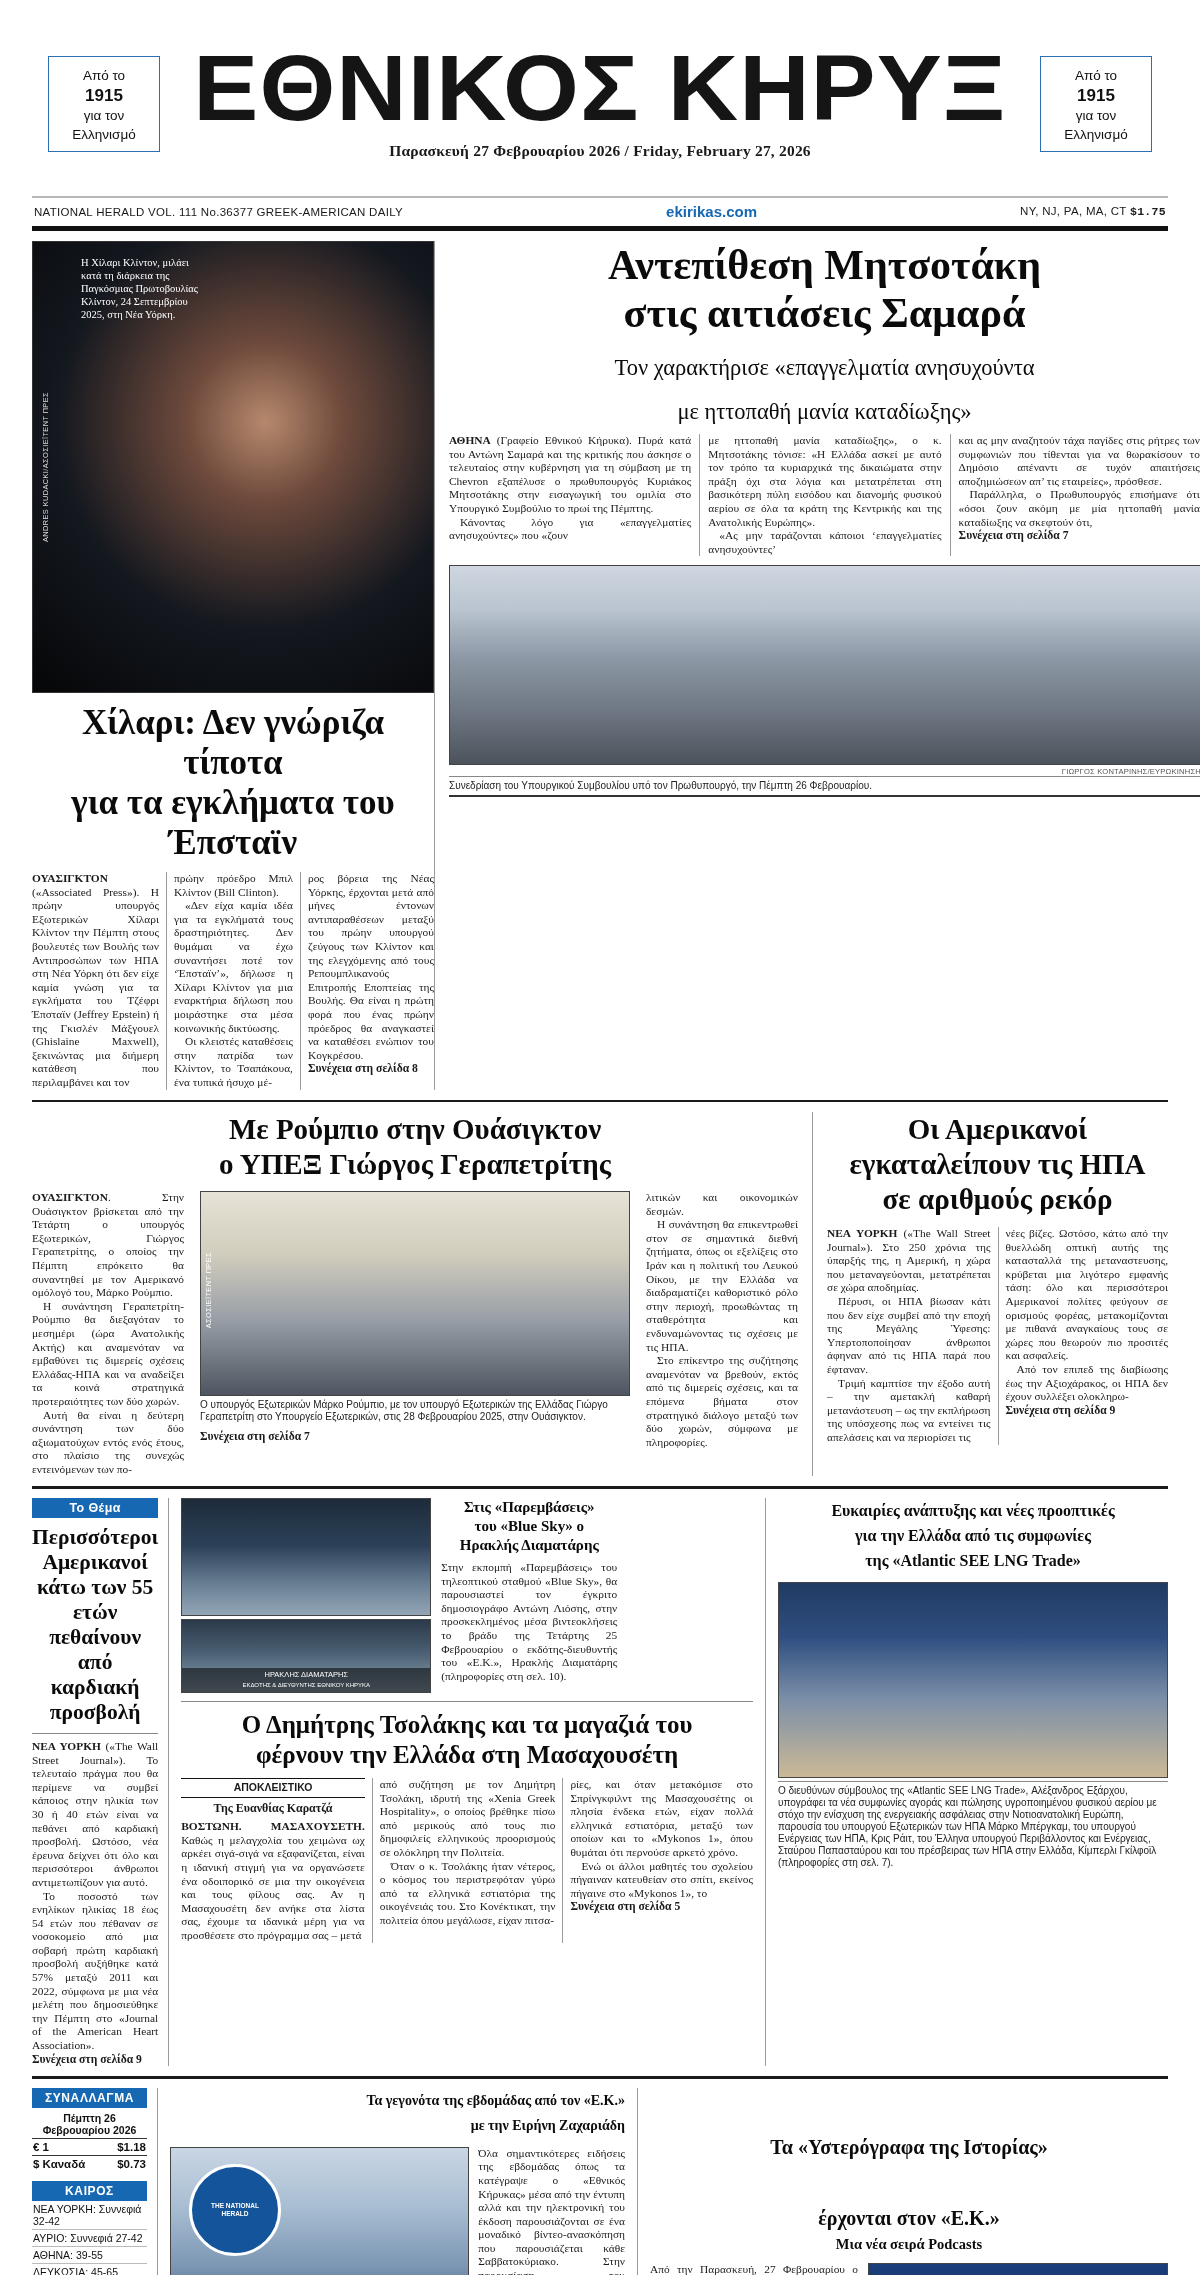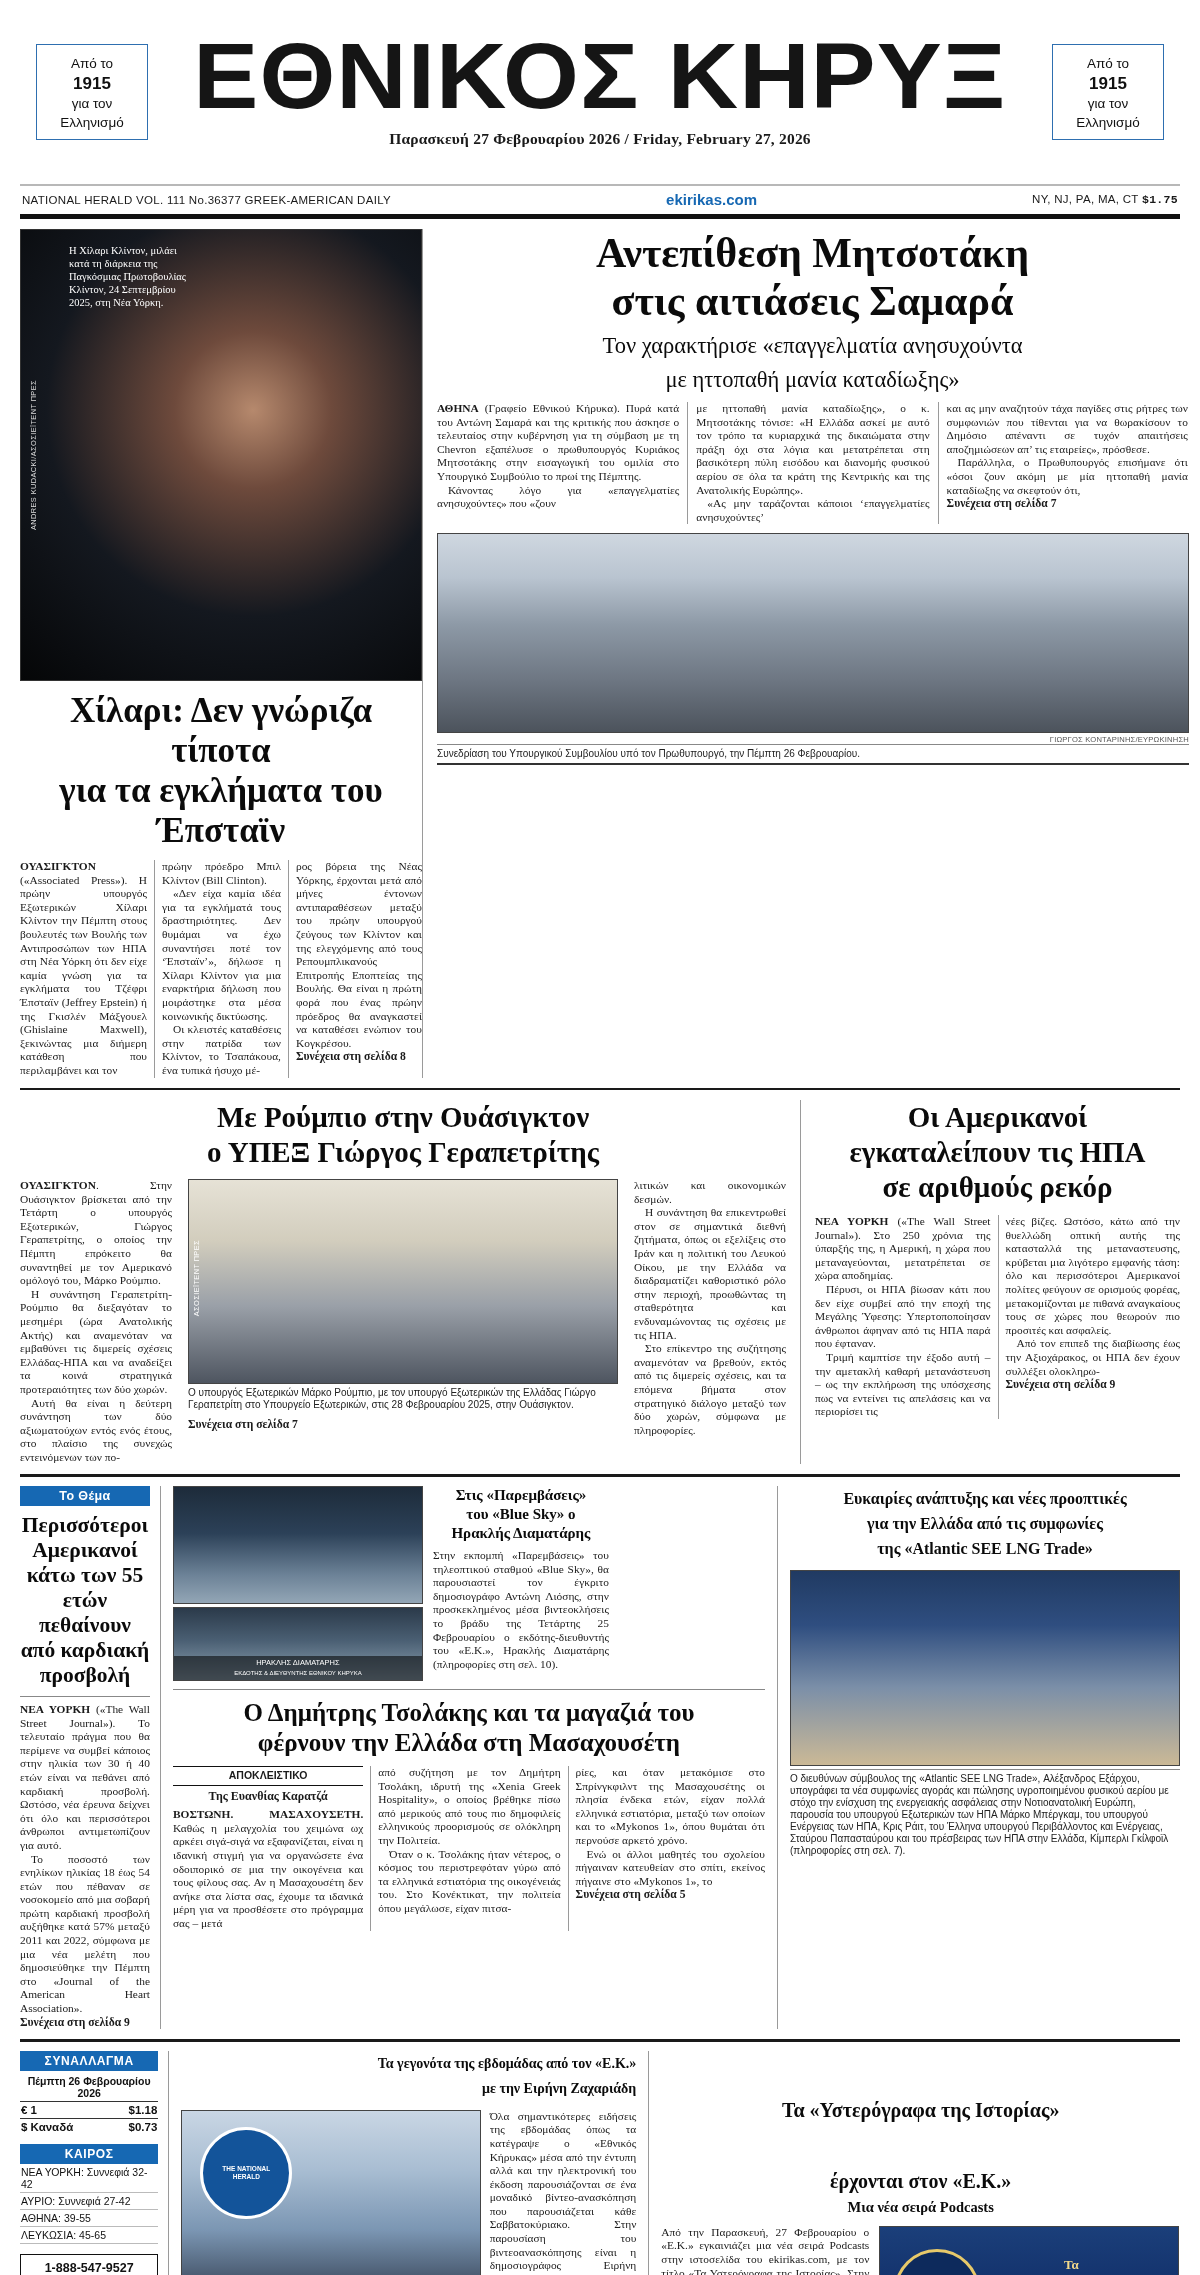--- a/index.html
+++ b/index.html
@@ -3,21 +3,21 @@
 <meta charset="utf-8">
 <style>
   * { box-sizing: border-box; margin: 0; padding: 0; }
   html, body {
     width: 1200px; height: 2275px;
     background: #ffffff;
     font-family: "Liberation Serif", serif;
     color: #111;
     overflow: hidden;
   }
-  .page { position: relative; width: 1200px; height: 2275px; padding: 4px; }
+  .page { position: relative; width: 1200px; height: 2275px; padding: 16px; }
 
   
   .masthead { position: relative; height: 170px; padding-top: 24px; }
   .since-box {
     position: absolute; top: 40px; width: 112px; height: 96px;
     border: 1.6px solid #2e6fb0; text-align: center;
     font-family: "Liberation Sans", sans-serif; font-size: 13.5px;
     line-height: 19px; color: #111; padding-top: 9px;
   }
   .since-box.left { left: 32px; }
@@ -91,21 +91,21 @@
     color: #fff; z-index: 4;
   }
   .hillary-hl { font-size: 35px; line-height: 40px; margin-top: 10px; }
   .hill-cols { display: flex; margin-top: 9px; gap: 0; }
   .hill-cols .c { width: 33.33%; padding: 0 7px; }
   .hill-cols .c:first-child { padding-left: 0; }
   .hill-cols .c:last-child { padding-right: 0; }
 
   .main-hl { font-size: 42px; line-height: 48px; }
   .main-sub { font-size: 22.5px; line-height: 27px; font-weight: normal;
-    margin-top: 7px; font-style: normal; }
+    margin-top: 17px; font-style: normal; }
   .main-cols { display: flex; margin-top: 9px; }
   .main-cols .c { width: 33.33%; padding: 0 8px; }
   .main-cols .c:first-child { padding-left: 0; }
   .main-cols .c:last-child { padding-right: 0; }
 
   .cabinet-photo { width: 752px; height: 200px; margin-top: 9px; border: 1px solid #444; }
 
   .hairline { height: 1px; background: #888; }
   .section-rule { height: 2.5px; background: #1a1a1a; margin: 10px 16px 0 16px; }
 

